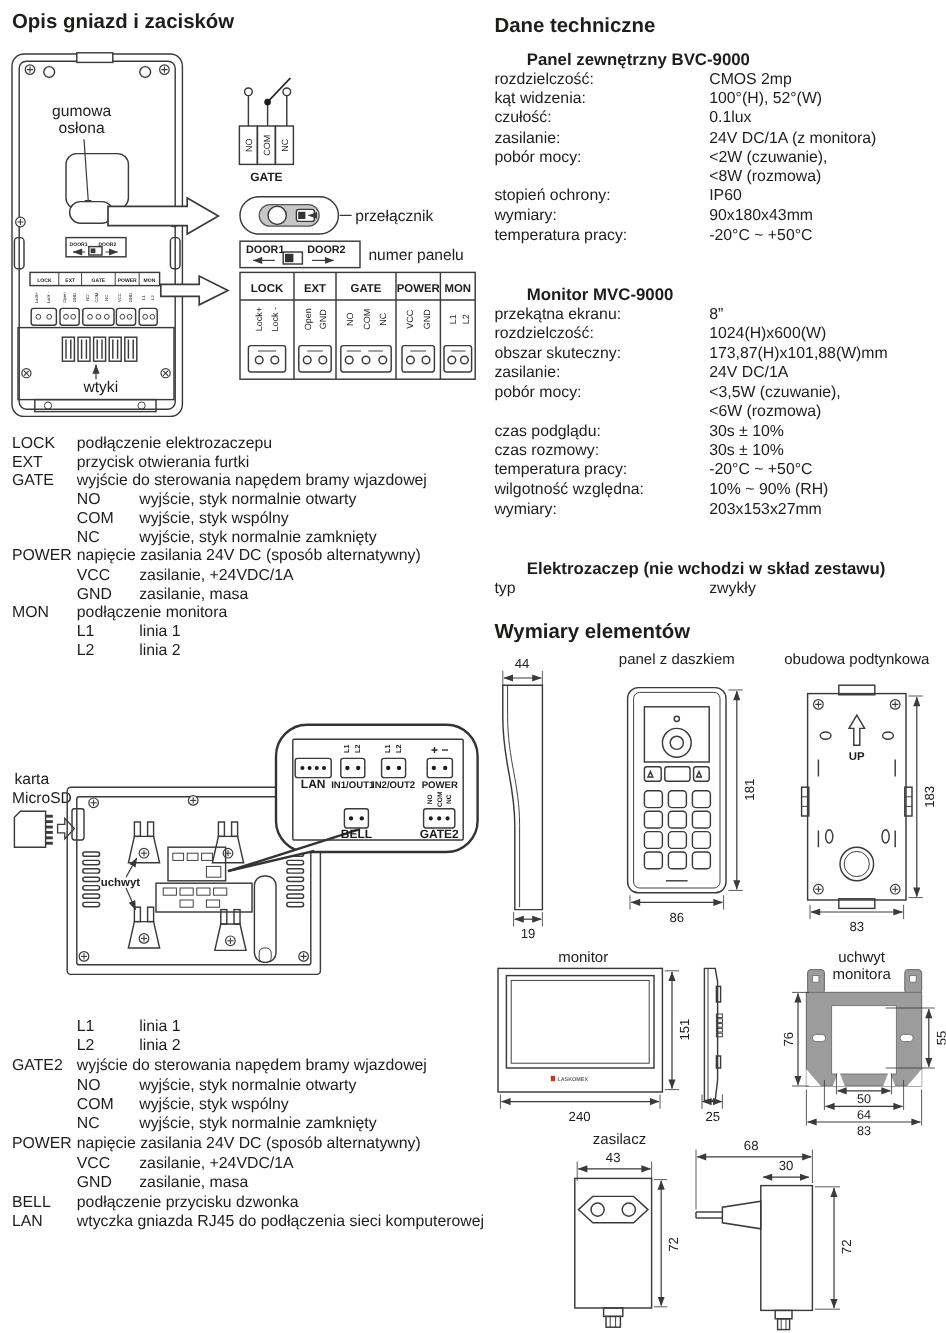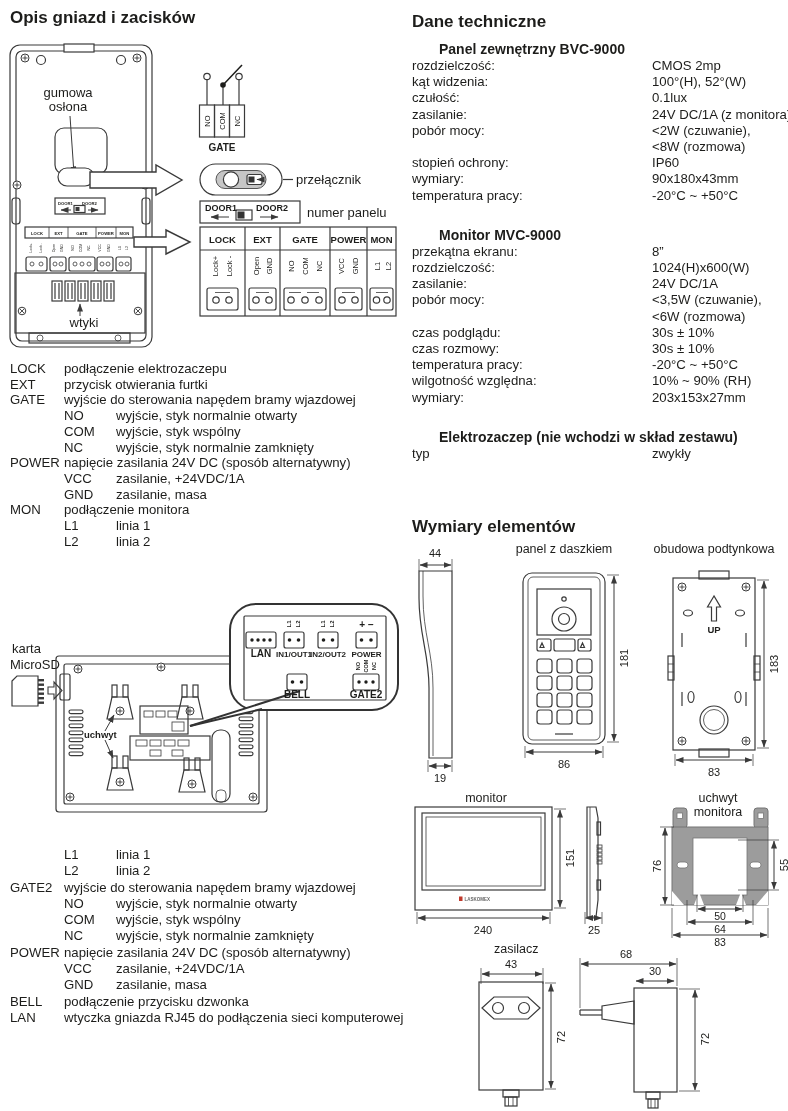--- a/index.html
+++ b/index.html
@@ -12,24 +12,24 @@
   
   .legend{width:398px;}
   .legend-row{display:flex;font-size:13.2px;line-height:15.7px;}
   #legend2 .legend-row{line-height:16.3px;}
   .legend-row .term{min-width:54px;flex-shrink:0;}
   .legend-row.sub{padding-left:54px;}
   .legend-row.sub .term{min-width:52px;}
   .legend-row .desc{white-space:nowrap;}
   
   #specs{width:376px;}
-  .spec-section + .spec-section{margin-top:22px;}
+  .spec-section + .spec-section{margin-top:32px;}
   .spec-title{font-size:14px;font-weight:700;line-height:18px;padding-left:27px;}
   .spec-row{display:flex;font-size:13.2px;line-height:16.2px;}
-  .spec-row .label{width:240px;flex-shrink:0;}
+  .spec-row .label{width:179px;flex-shrink:0;}
   .spec-row .value div{white-space:nowrap;}
   
   svg{display:block;}
   svg text{font-family:"Liberation Sans",sans-serif;fill:#1d1d1b;}
   .ln{fill:none;stroke:#3a3a3a;stroke-width:1.2;}
   .ln-thin{fill:none;stroke:#3a3a3a;stroke-width:0.8;}
   .lnf{fill:#fff;stroke:#3a3a3a;stroke-width:1.2;}
   .dim{stroke:#3a3a3a;stroke-width:1;fill:none;}
   .ext{stroke:#3a3a3a;stroke-width:0.7;fill:none;}
   .lbl{font-size:13px;}
@@ -543,20 +543,26 @@
           <div>8”</div>
         </span>
       </div>
       <div class="spec-row">
         <span class="label">rozdzielczość:</span>
         <span class="value">
           <div>1024(H)x600(W)</div>
         </span>
       </div>
       <div class="spec-row">
+        <span class="label">obszar skuteczny:</span>
+        <span class="value">
+          <div>173,87(H)x101,88(W)mm</div>
+        </span>
+      </div>
+      <div class="spec-row">
         <span class="label">zasilanie:</span>
         <span class="value">
           <div>24V DC/1A</div>
         </span>
       </div>
       <div class="spec-row">
         <span class="label">pobór mocy:</span>
         <span class="value">
           <div>&lt;3,5W (czuwanie),</div>
           <div>&lt;6W (rozmowa)</div>

